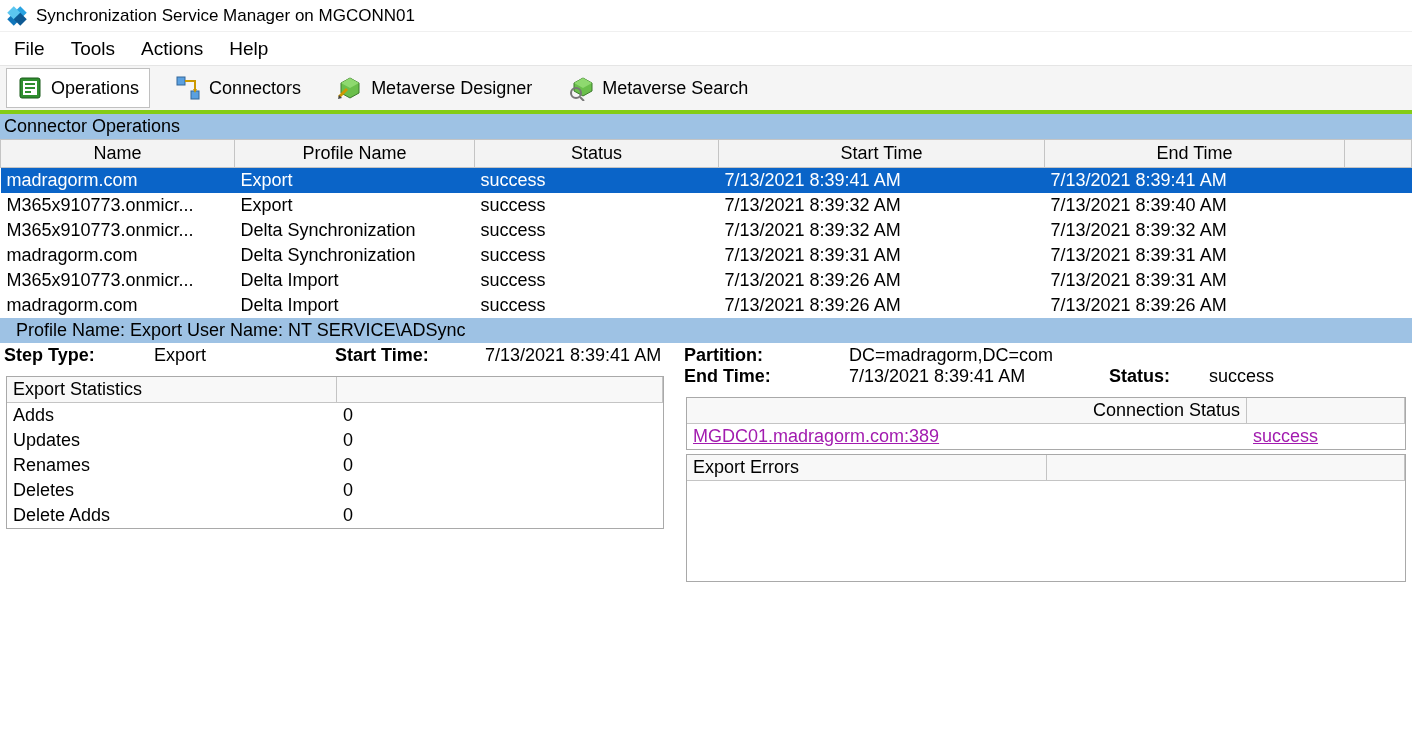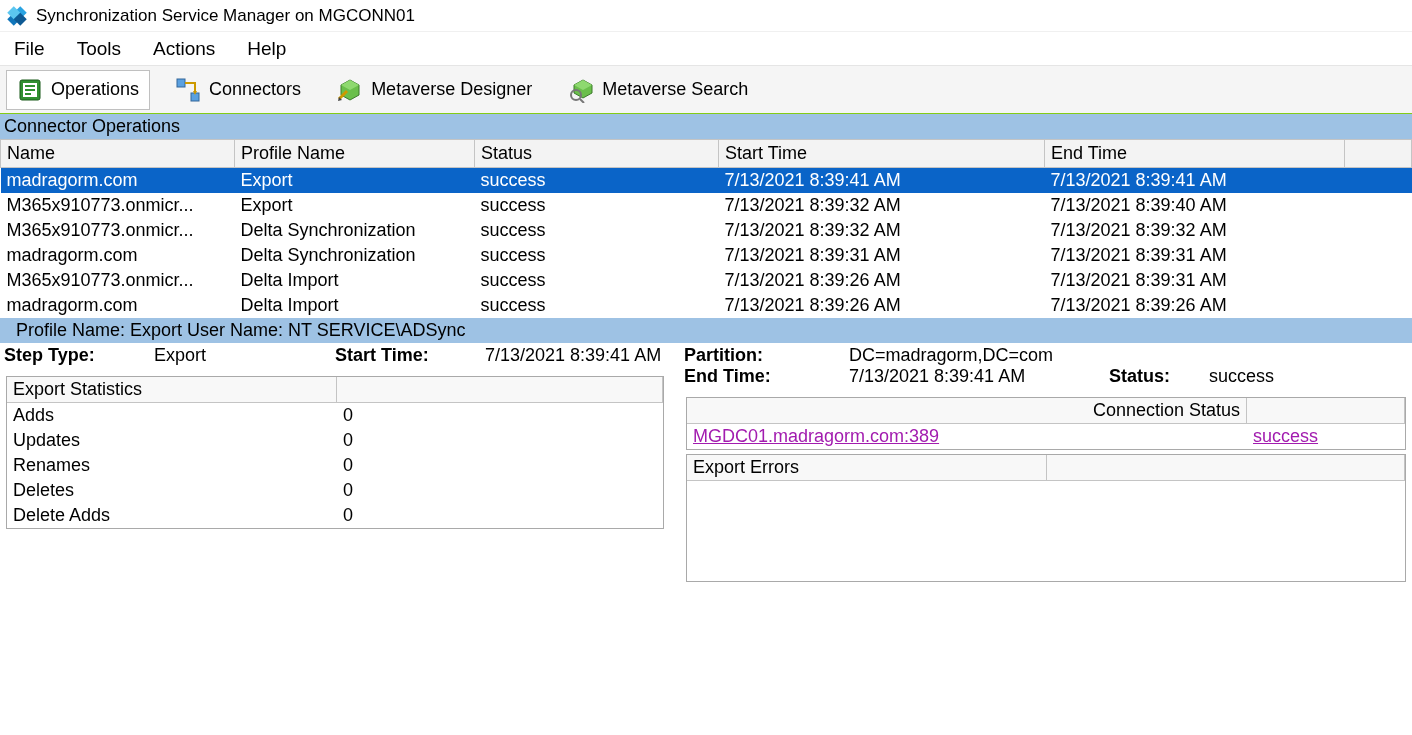--- a/index.html
+++ b/index.html
@@ -4,36 +4,36 @@
 <style>
   * { box-sizing: border-box; margin: 0; padding: 0; }
   body { font-family: "Segoe UI", Tahoma, sans-serif; font-size: 16px; color: #000; background: #fff; overflow: hidden; width: 1412px; height: 735px; }
   
   
   .titlebar { display: flex; align-items: center; height: 32px; padding: 0 6px; background: #fff; border-bottom: 1px solid #f0f0f0; }
   .titlebar .app-icon { width: 22px; height: 22px; margin-right: 8px; }
   .titlebar .title { font-size: 17px; }
   
   
-  .menubar { display: flex; height: 34px; align-items: center; padding: 0 10px; gap: 24px; border-bottom: 1px solid #e5e5e5; }
+  .menubar { display: flex; height: 34px; align-items: center; padding: 0 10px; gap: 18px; border-bottom: 1px solid #e5e5e5; }
   .menubar .menu-item { font-size: 19px; padding: 4px 4px; cursor: default; }
   
   
-  .toolbar { display: flex; height: 48px; align-items: center; background: #f5f5f5; border-bottom: 1px solid #84cc16; padding: 0 6px; gap: 14px; }
+  .toolbar { display: flex; height: 48px; align-items: center; background: #f5f5f5; border-bottom: 4px solid #84cc16; padding: 0 6px; gap: 14px; }
   .toolbar .tb-btn { display: flex; align-items: center; gap: 8px; padding: 6px 10px; font-size: 18px; border: 1px solid transparent; background: transparent; cursor: default; }
   .toolbar .tb-btn.active { background: #fff; border: 1px solid #c0c0c0; }
   .toolbar .tb-icon { width: 26px; height: 26px; display: inline-block; }
   
   
   .section-header { background: #9ec2e4; font-size: 18px; padding: 2px 4px; }
   
   
   .table-wrap { overflow: hidden; }
   table.grid { border-collapse: collapse; width: 100%; font-size: 18px; table-layout: fixed; }
-  table.grid th { text-align: left; font-weight: 400; background: #f3f3f3; border: 1px solid #c4c4c4; padding: 2px 6px; height: 28px; font-size: 18px; }
+  table.grid th { text-align: center; font-weight: 400; background: #f3f3f3; border: 1px solid #c4c4c4; padding: 2px 6px; height: 28px; font-size: 18px; }
   table.grid td { padding: 0px 6px; height: 25px; white-space: nowrap; overflow: hidden; text-overflow: ellipsis; }
   table.grid tr.selected td { background: #0a64c8; color: #fff; }
   
   .col-name { width: 234px; }
   .col-profile { width: 240px; }
   .col-status { width: 244px; }
   .col-start { width: 326px; }
   .col-end { width: 300px; }
   .col-tail { width: auto; }
   

